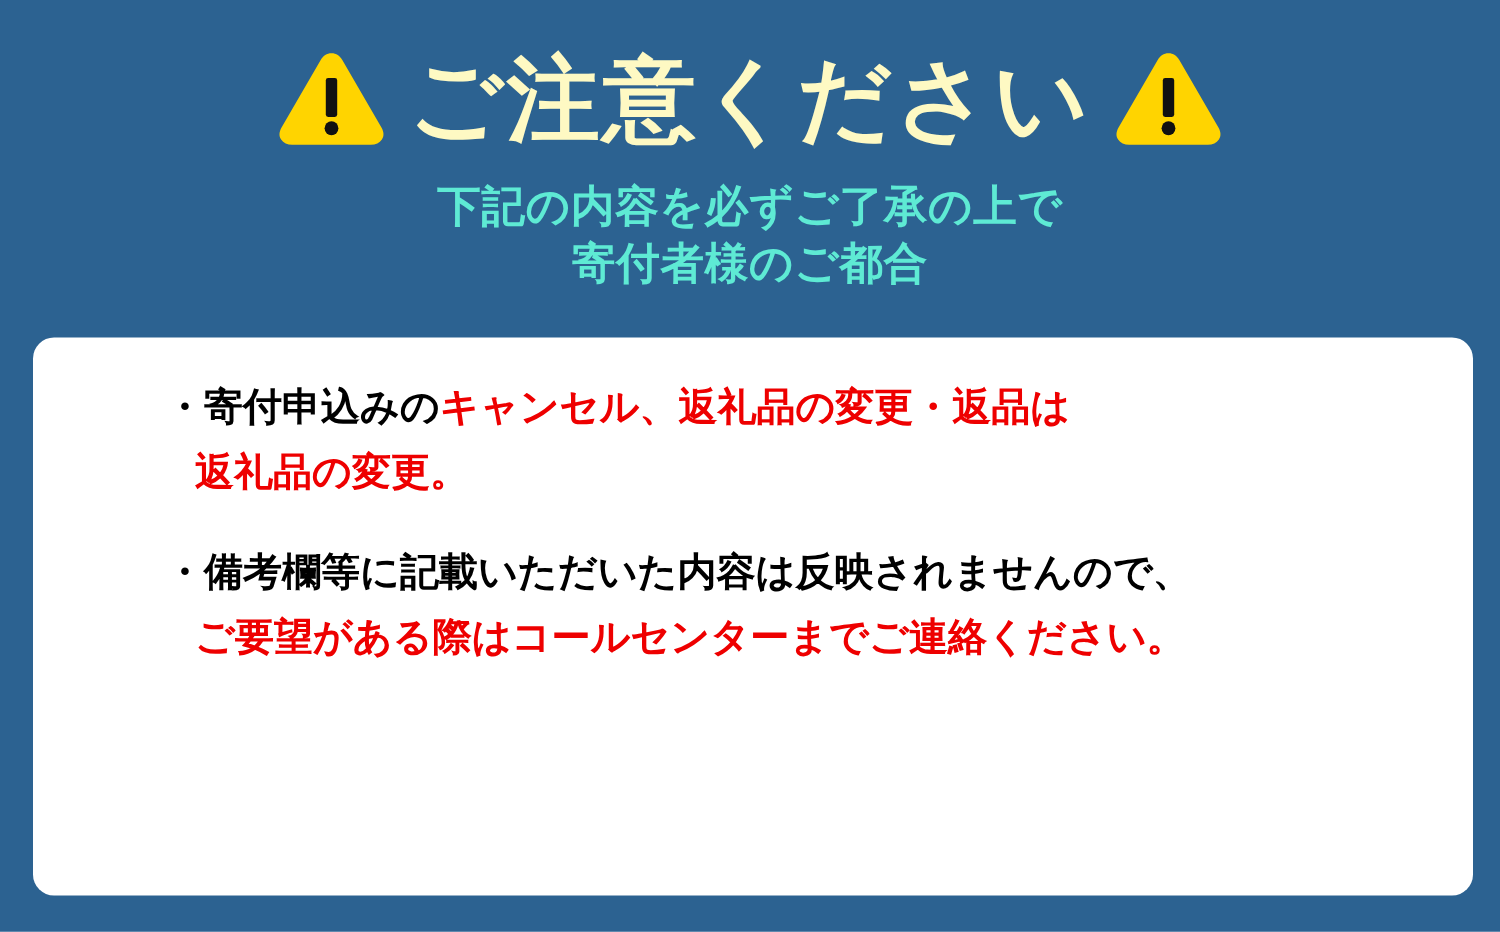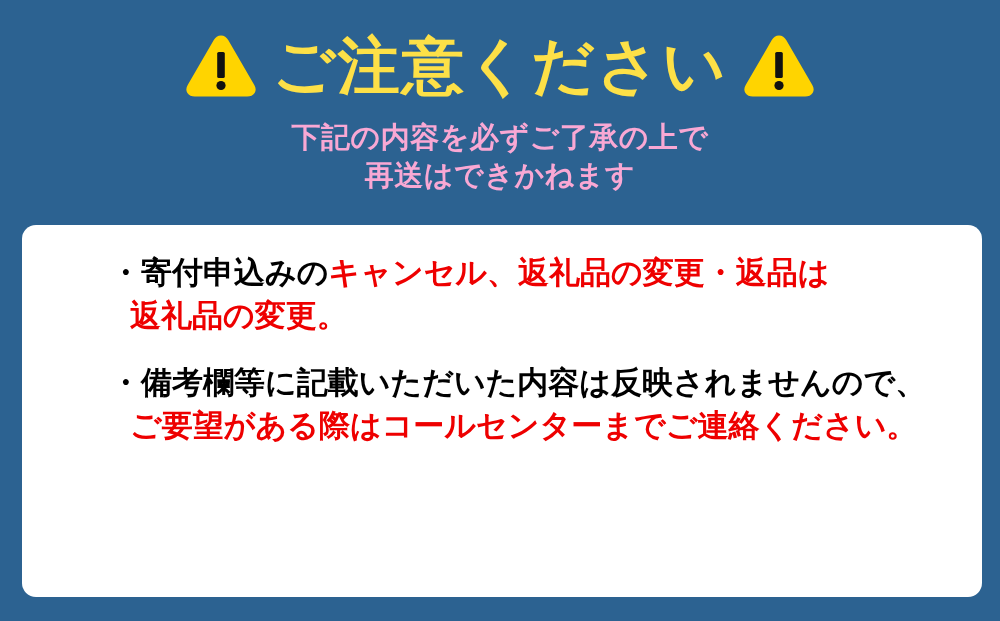--- a/index.html
+++ b/index.html
@@ -48,33 +48,33 @@
   }
 
   .warning-triangle {
     width: 74px;
     height: 68px;
     flex: 0 0 auto;
     display: block;
   }
 
   #banner-title {
-    color: #fde047;
+    color: #fef9c3;
     font-size: 62px;
     line-height: 68px;
     font-weight: 700;
     letter-spacing: 2px;
     white-space: nowrap;
     margin: 0;
     font-family: "DejaVu Sans", "Liberation Sans", sans-serif;
   }
 
   #banner-subtitle {
     margin: 10px 0 0 0;
-    color: #f9a8d4;
+    color: #5eead4;
     font-size: 29px;
     line-height: 38px;
     font-weight: 700;
     text-align: center;
     letter-spacing: 0.5px;
     font-family: "DejaVu Sans", "Liberation Sans", sans-serif;
   }
   #banner-subtitle .sub-line {
     display: block;
   }
@@ -94,21 +94,21 @@
 
   .notice-item {
     position: relative;
     margin-bottom: 24px;
   }
   .notice-item:last-child {
     margin-bottom: 12px;
   }
 
   .notice-line {
-    font-size: 31px;
+    font-size: 26px;
     line-height: 43px;
     font-weight: 700;
     color: #000000;
     white-space: nowrap;
     letter-spacing: 0px;
     font-family: "DejaVu Sans", "Liberation Sans", sans-serif;
   }
   .notice-line.indented {
     padding-left: 20px;
   }
@@ -140,21 +140,21 @@
       <svg class="warning-triangle" viewBox="0 0 74 68" aria-hidden="true">
         <path d="M37 3.5 C40.2 3.5 42.6 5.3 44.2 8.0 L70.3 53.0 C71.9 55.8 72.2 58.6 70.6 61.0 C69.1 63.4 66.4 64.5 63.2 64.5 L10.8 64.5 C7.6 64.5 4.9 63.4 3.4 61.0 C1.8 58.6 2.1 55.8 3.7 53.0 L29.8 8.0 C31.4 5.3 33.8 3.5 37 3.5 Z" fill="#ffd400"></path>
         <rect x="33.2" y="20" width="7.6" height="26" rx="1.6" fill="#111111"></rect>
         <circle cx="37" cy="53.5" r="4.6" fill="#111111"></circle>
       </svg>
 
     </div>
 
     <p id="banner-subtitle">
       <span class="sub-line">下記の内容を必ずご了承の上で</span>
-      <span class="sub-line">再送はできかねます</span>
+      <span class="sub-line">寄付者様のご都合</span>
     </p>
 
   </div>
 
   <div id="notice-card">
 
     <div class="notice-item">
       <div class="notice-line">
         <span class="bullet-mark">・</span><span class="txt-black">寄付申込みの</span><span class="txt-red">キャンセル、返礼品の変更・返品は</span>
       </div>

